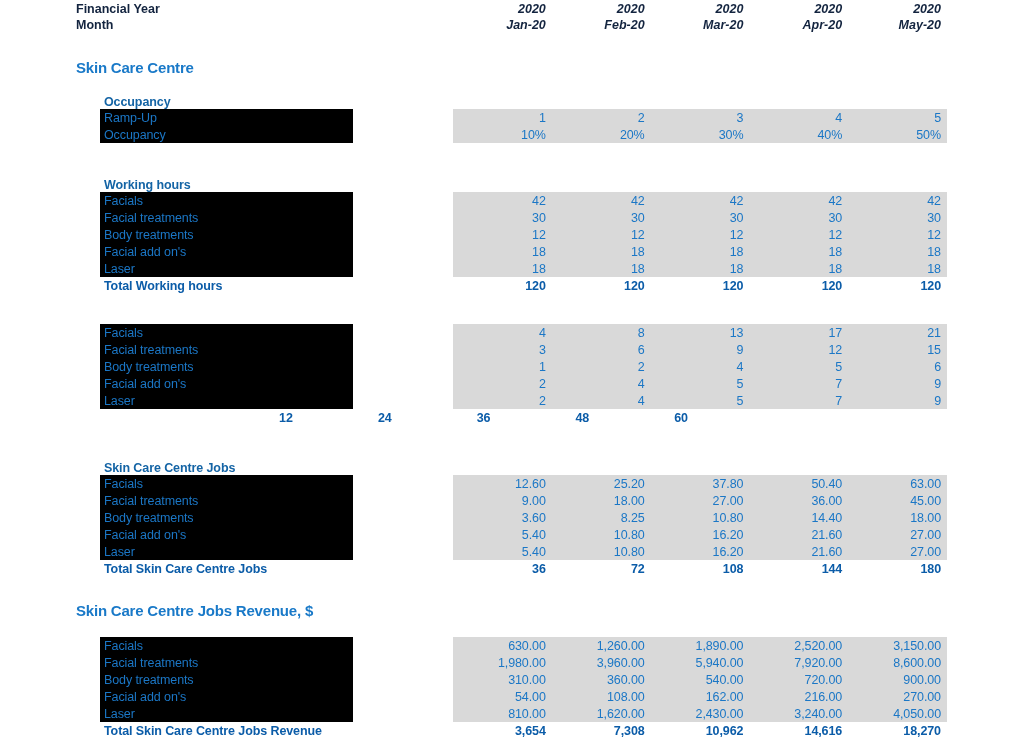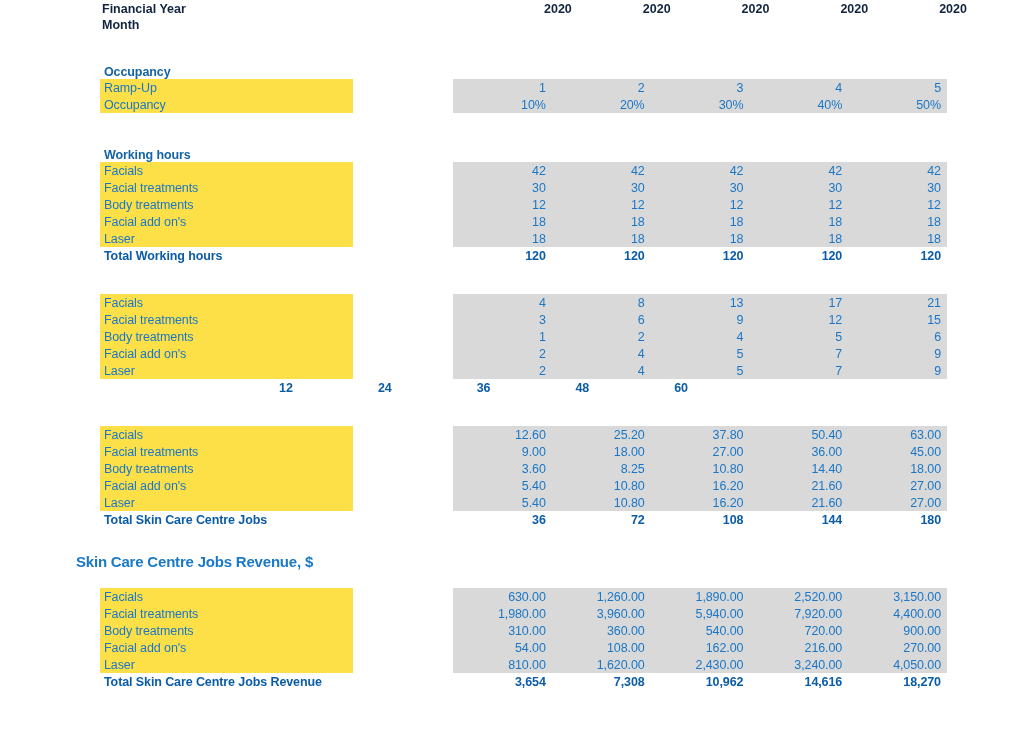--- a/index.html
+++ b/index.html
@@ -47,21 +47,21 @@
     right: 6px;
     top: 50%;
     transform: translateY(-50%);
     font-size: 12.5px;
     color: #1B77C6;
     white-space: nowrap;
     letter-spacing: -0.1px;
   }
 
   
-  .row.shaded .lbl-cell { background: #fde047; }
+  .row.shaded .lbl-cell { background: #000000; }
   .row.shaded .num-cell { background: #D9D9D9; }
   .row.shaded .num-cell.first-num { border-left: 0; }
 
   
   .row.shaded { box-shadow: inset 0 -1px 0 #ffffff; }
 
   
   .row.total .lbl-text,
   .row.total .num-text {
     font-weight: bold;
@@ -94,37 +94,37 @@
     font-size: 15px;
     font-weight: bold;
     color: #1979C8;
     letter-spacing: -0.2px;
   }
 
   
   .topheader {
     position: relative;
     height: 36px;
-    margin-left: 26px;
   }
   .top-left {
     position: absolute;
     left: 76px;
     top: 2px;
     font-size: 12.5px;
     font-weight: bold;
     color: #13243F;
     line-height: 15.5px;
   }
   .top-cols {
     position: absolute;
     left: 0;
     top: 2px;
     display: flex;
     width: 823px;
+    font-style: italic;
   }
   .top-cols .pre { width: 453px; flex: 0 0 453px; }
   .top-cols .c {
     width: 98.8px;
     flex: 0 0 98.8px;
     text-align: right;
     padding-right: 6px;
     box-sizing: border-box;
     font-size: 12.5px;
     font-weight: bold;
@@ -147,24 +147,35 @@
       <div>Month</div>
     </div>
     <div class="top-cols">
       <div class="pre"></div>
       <div class="c">2020</div>
       <div class="c">2020</div>
       <div class="c">2020</div>
       <div class="c">2020</div>
       <div class="c">2020</div>
     </div>
+    <div class="top-cols" style="top:17.5px;">
+      <div class="pre"></div>
+      <div class="c">Jan-20</div>
+      <div class="c">Feb-20</div>
+      <div class="c">Mar-20</div>
+      <div class="c">Apr-20</div>
+      <div class="c">May-20</div>
+    </div>
   </div>
 
   <div class="spacer-16"></div>
 
+  <div class="bigtitle">
+    <div class="t">Skin Care Centre</div>
+  </div>
 
   <div class="spacer-8"></div>
 
   <div id="sections-host">
       <div class="subhead">
         <div class="t">Occupancy</div>
       </div>
       <div class="row shaded">
         <div class="lbl-pad"></div>
         <div class="lbl-cell">
@@ -469,20 +480,23 @@
           <span class="num-text">36</span>
         </div>
         <div class="num-cell">
           <span class="num-text">48</span>
         </div>
         <div class="num-cell">
           <span class="num-text">60</span>
         </div>
       </div>
       <div style="height: 30px;"></div>
+      <div class="subhead">
+        <div class="t">Skin Care Centre Jobs</div>
+      </div>
       <div class="row shaded">
         <div class="lbl-pad"></div>
         <div class="lbl-cell">
           <span class="lbl-text">Facials</span>
         </div>
         <div class="gap-cell"></div>
         <div class="num-cell first-num">
           <span class="num-text">12.60</span>
         </div>
         <div class="num-cell">
@@ -652,21 +666,21 @@
         <div class="num-cell">
           <span class="num-text">3,960.00</span>
         </div>
         <div class="num-cell">
           <span class="num-text">5,940.00</span>
         </div>
         <div class="num-cell">
           <span class="num-text">7,920.00</span>
         </div>
         <div class="num-cell">
-          <span class="num-text">4,400.00</span>
+          <span class="num-text">8,600.00</span>
         </div>
       </div>
       <div class="row shaded">
         <div class="lbl-pad"></div>
         <div class="lbl-cell">
           <span class="lbl-text">Body treatments</span>
         </div>
         <div class="gap-cell"></div>
         <div class="num-cell first-num">
           <span class="num-text">310.00</span>

